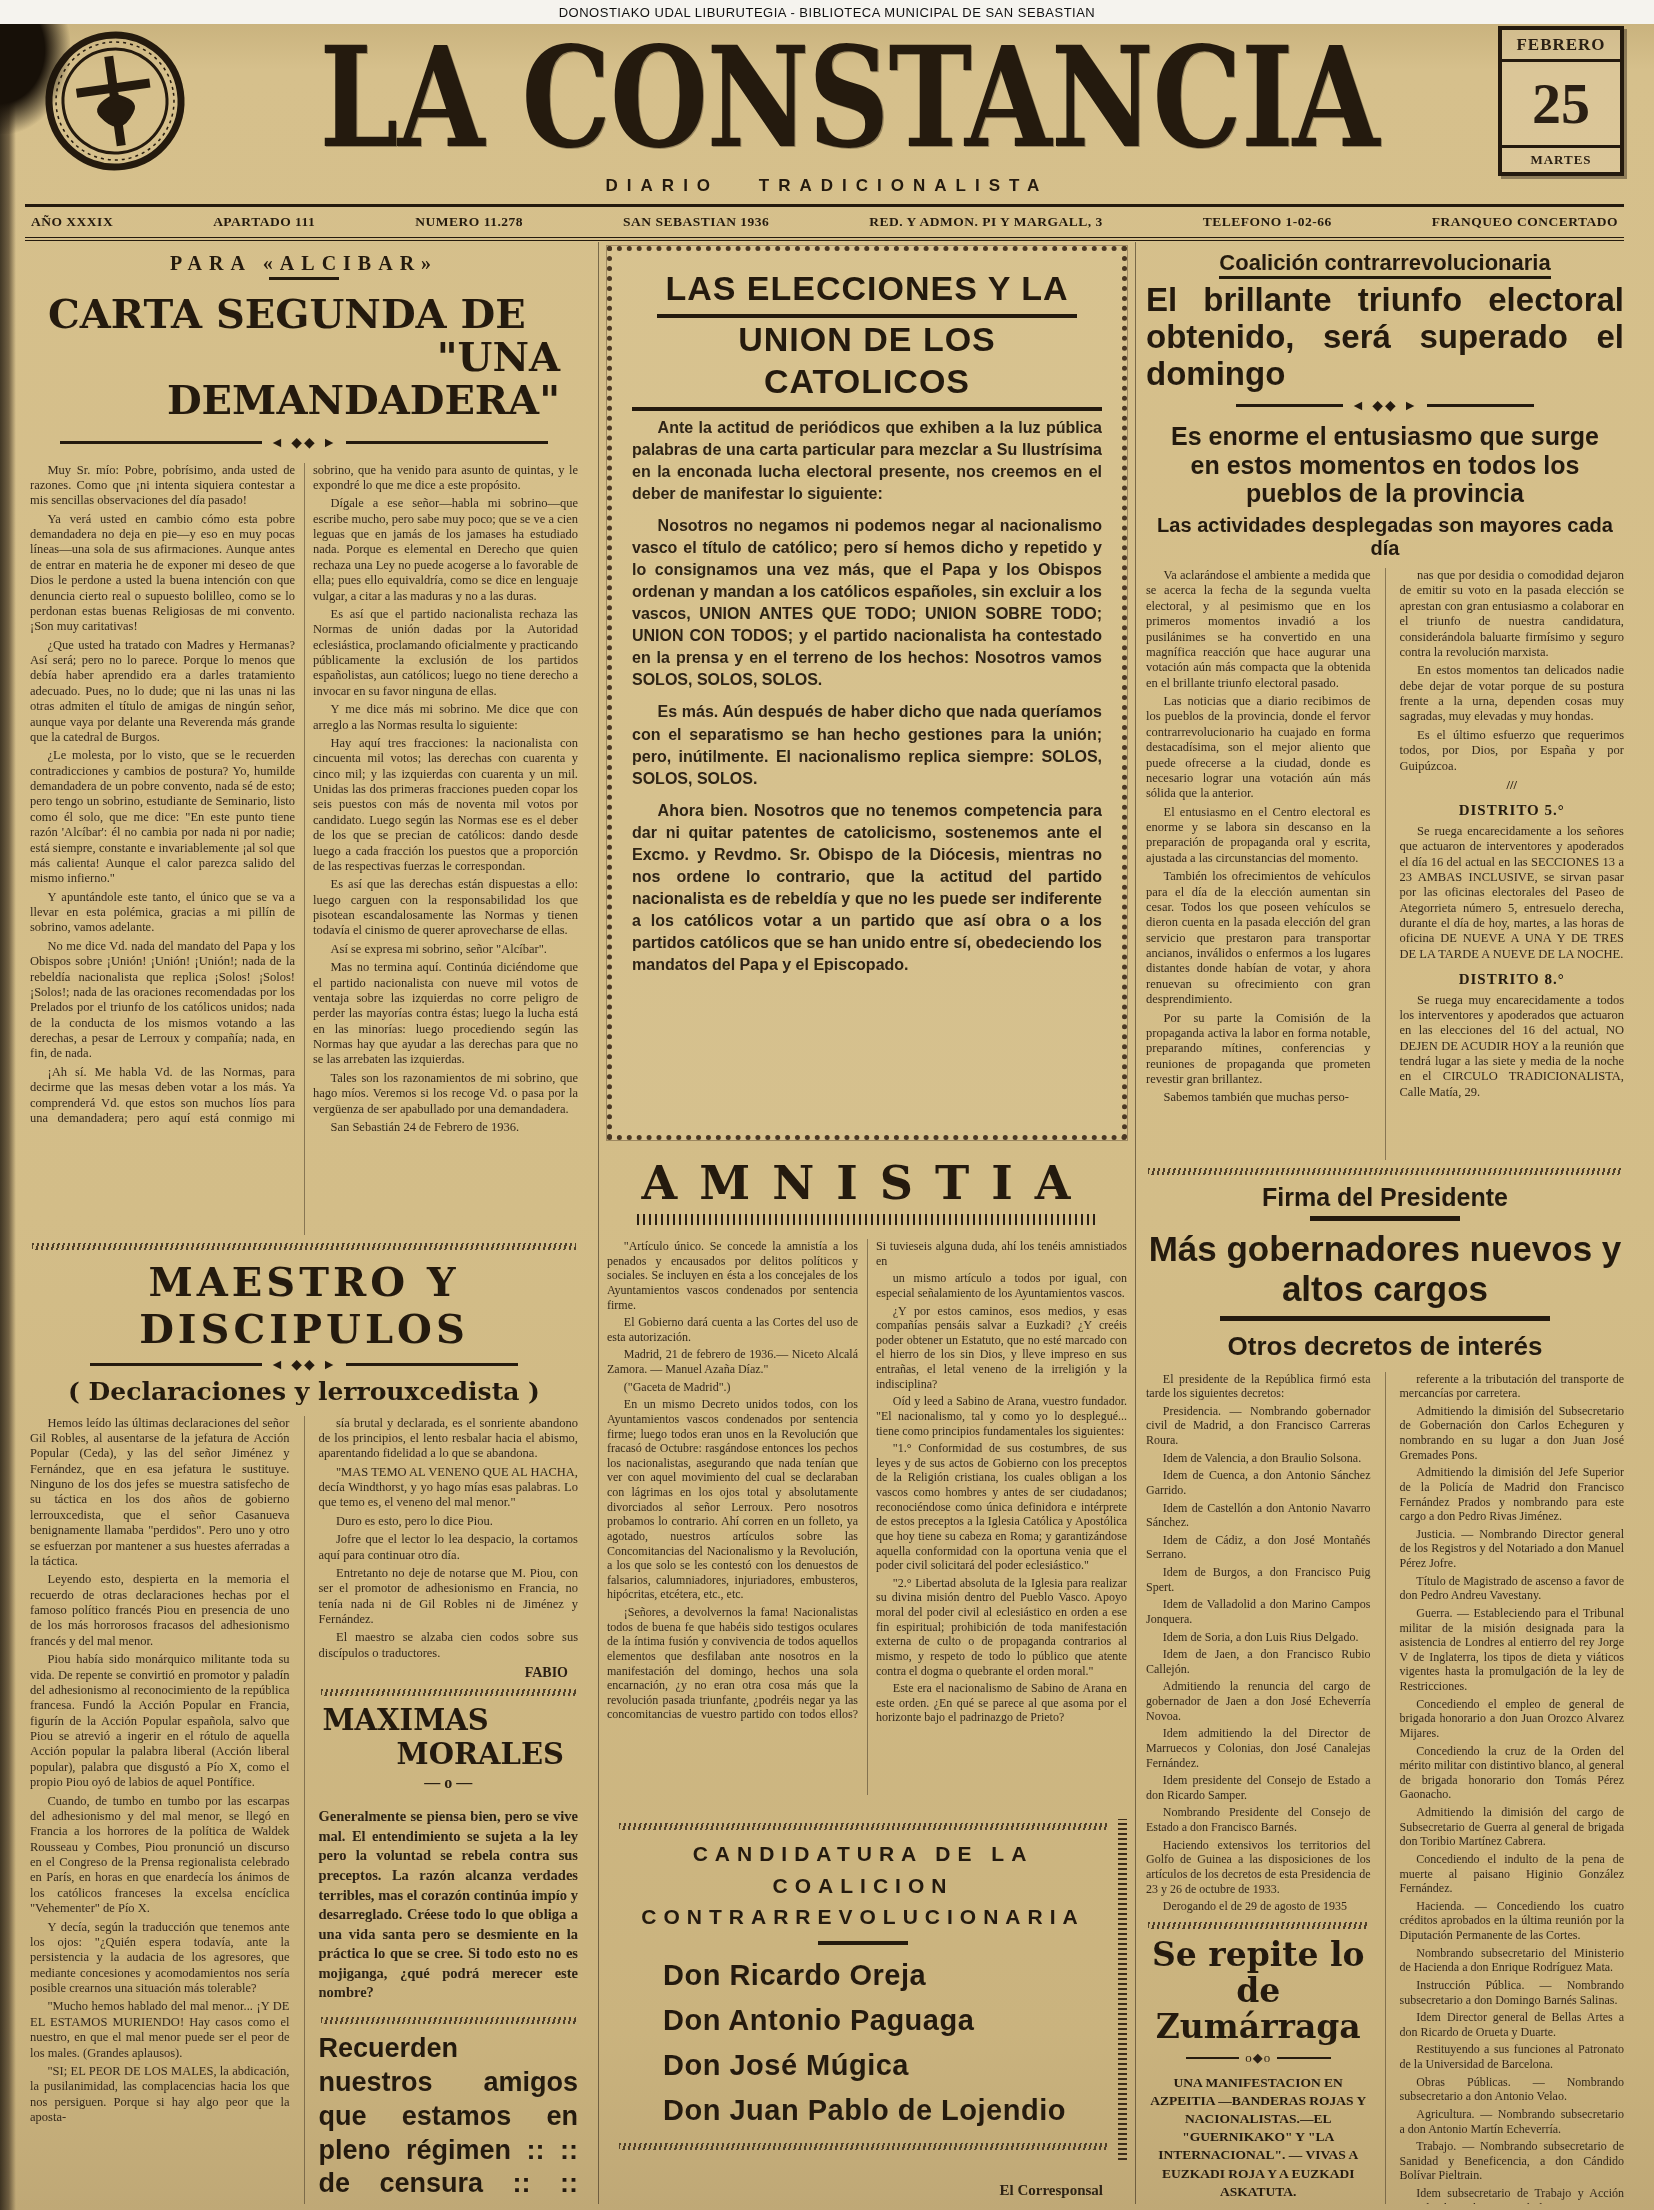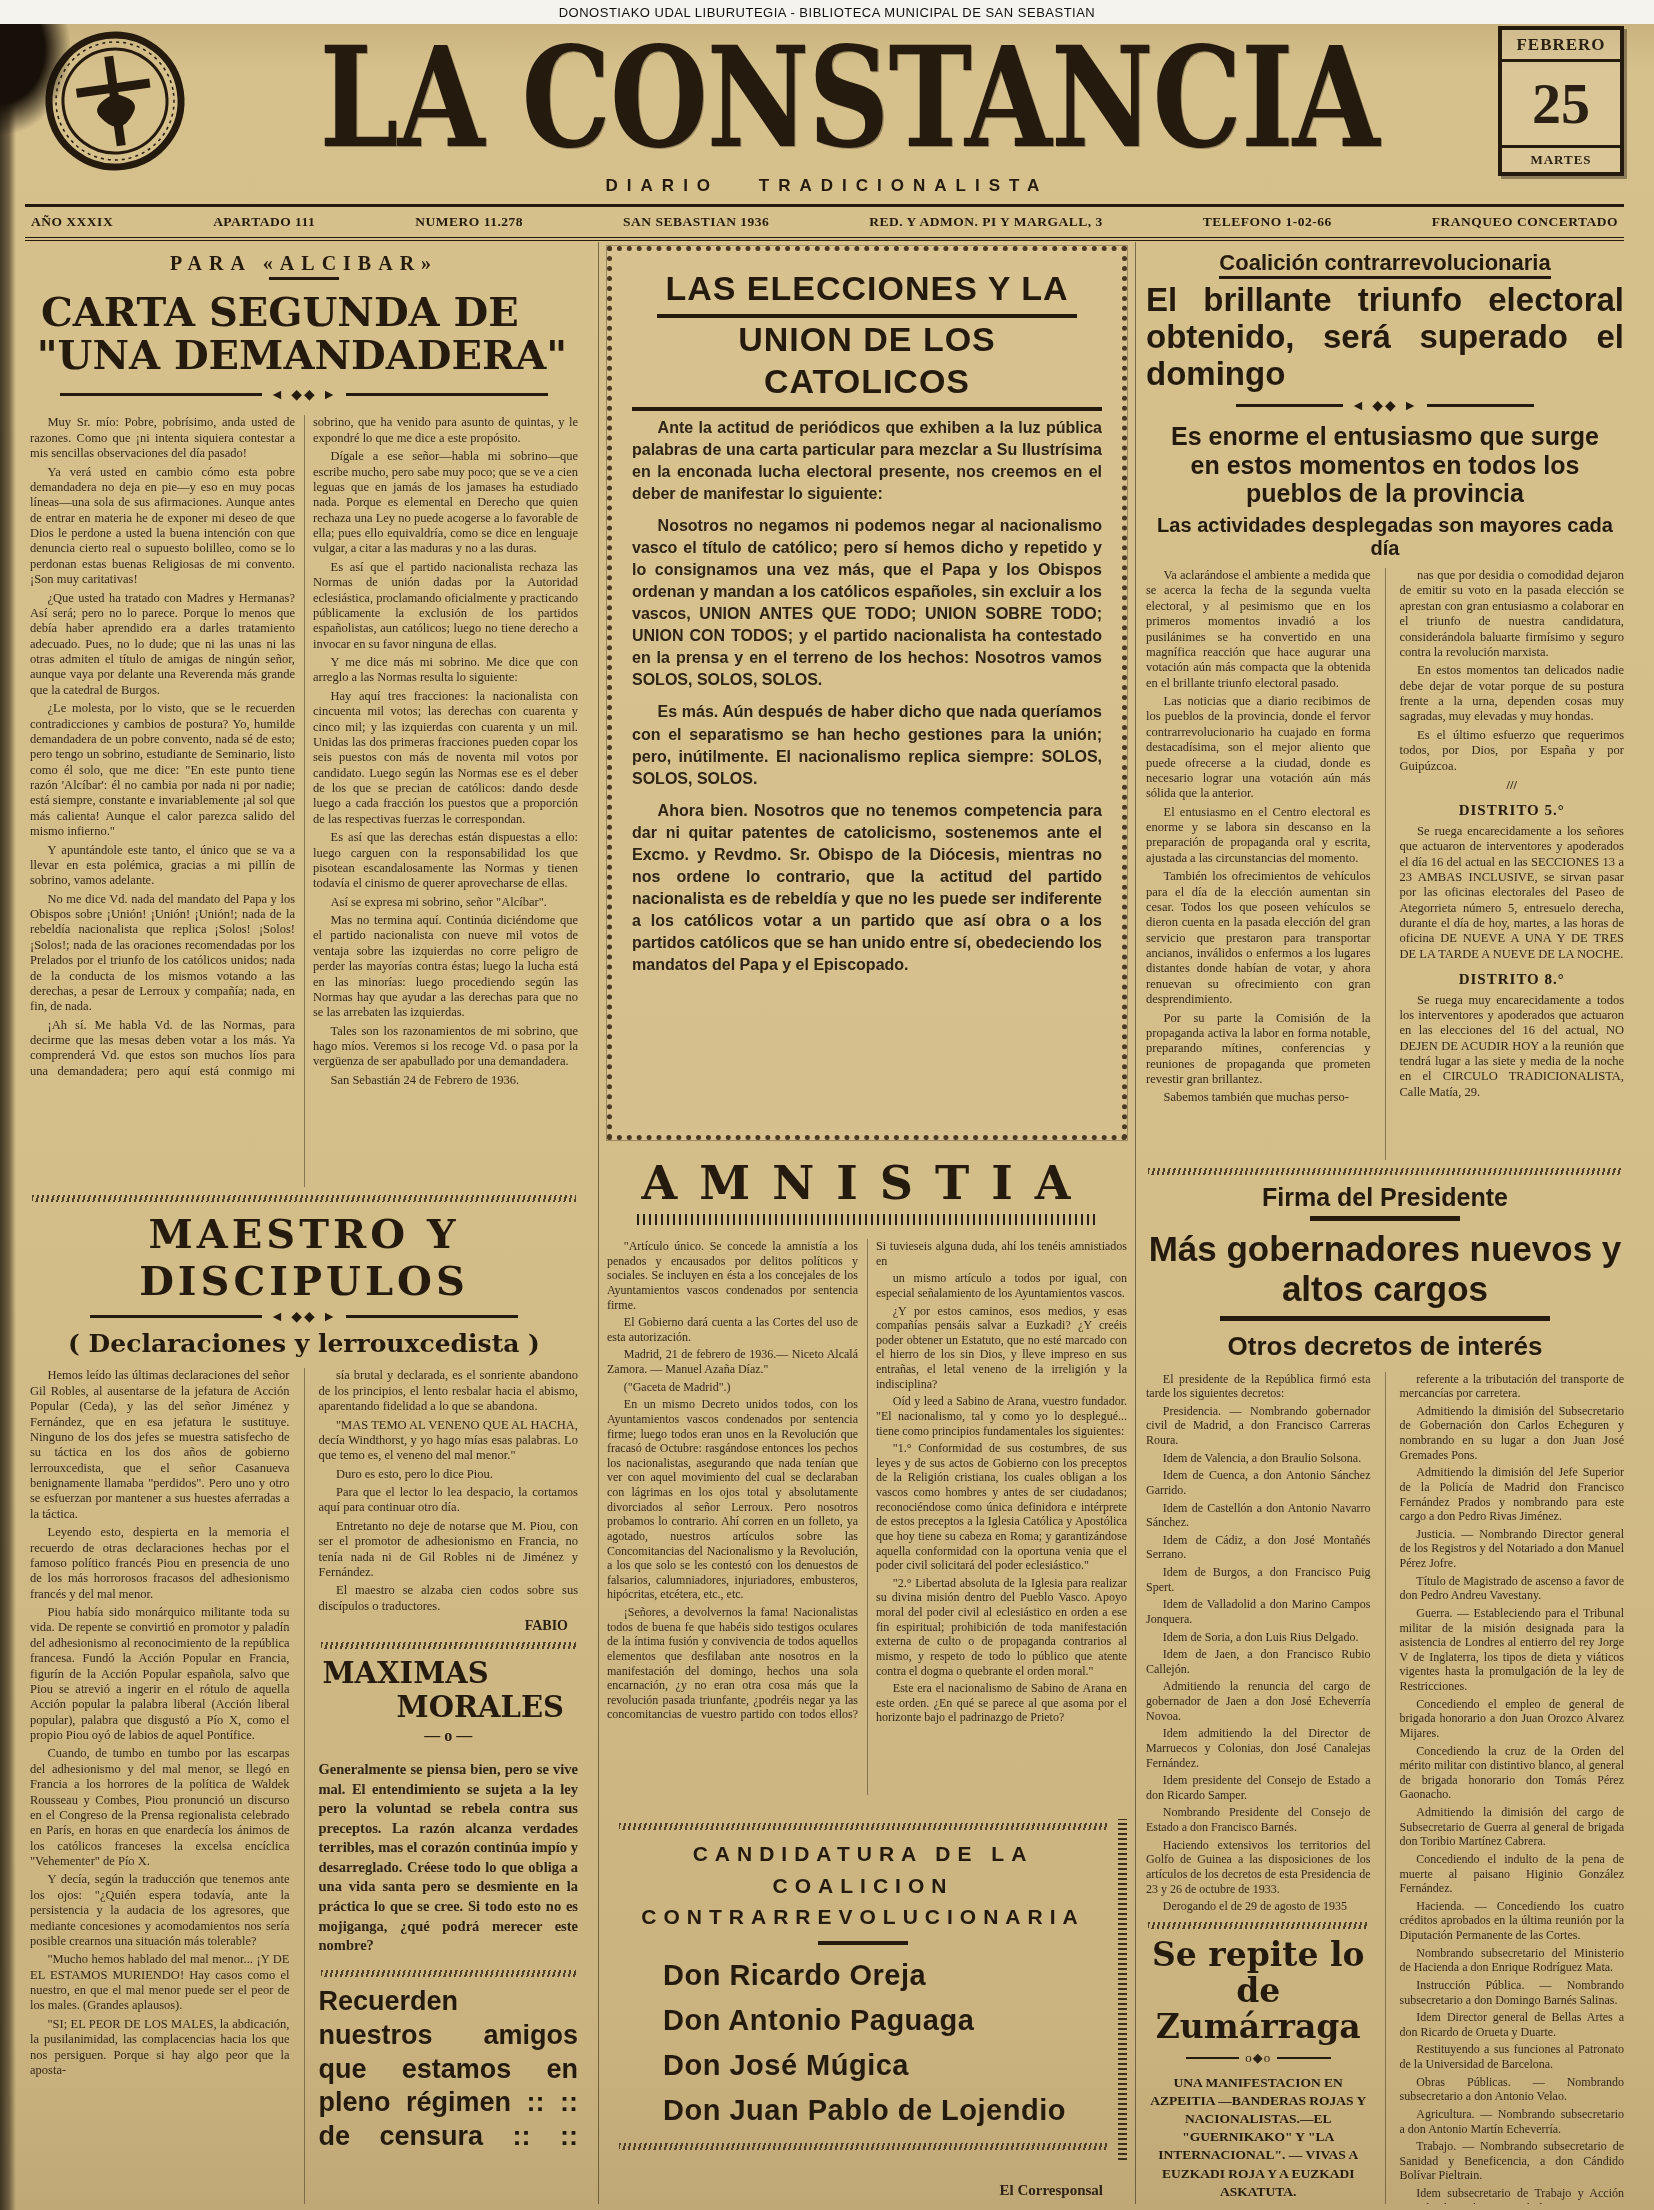--- a/index.html
+++ b/index.html
@@ -74,21 +74,21 @@
   .col-center{flex:0 0 520px;margin:0 4px;padding:0 4px;}
   .col-right{flex:1;padding-left:10px;border-left:1px solid rgba(43,32,20,.55);}
 
   .kicker{
     text-align:center;font-family:"Liberation Serif",serif;font-weight:bold;
     font-size:20px;letter-spacing:7px;margin:10px 0 2px;color:#241a0e;
   }
   .kicker-rule{width:70px;height:3px;background:#241a0e;margin:2px auto 10px;}
   .headline-serif{
     font-family:"DejaVu Serif","Liberation Serif",serif;font-weight:bold;color:#241a0e;
-    line-height:1.08;margin:5px;
+    line-height:1.08;margin:12px;
   }
   .hl-line1{display:block;text-align:left;padding-left:6px;}
   .hl-line2{display:block;text-align:right;padding-right:6px;}
   .orn-rule{display:flex;align-items:center;margin:10px 30px 12px;}
   .orn-rule .line{flex:1;height:3px;background:#241a0e;}
   .orn-rule .glyph{padding:0 8px;font-size:14px;color:#241a0e;}
   .orn-rule .glyph::before{content:"◄ ◆◆ ►";letter-spacing:2px;}
   .wavy{
     height:7px;margin:8px 2px;
     background:repeating-linear-gradient(105deg,#3a2b18 0 2px,rgba(58,43,24,0) 2px 5px);
@@ -314,21 +314,21 @@
             <p class="para">Cuando, de tumbo en tumbo por las escarpas del adhesionismo y del mal menor, se llegó en Francia a los horrores de la política de Waldek Rousseau y Combes, Piou pronunció un discurso en el Congreso de la Prensa regionalista celebrado en París, en horas en que enardecía los ánimos de los católicos franceses la excelsa encíclica "Vehementer" de Pío X.</p>
             <p class="para">Y decía, según la traducción que tenemos ante los ojos: "¿Quién espera todavía, ante la persistencia y la audacia de los agresores, que mediante concesiones y acomodamientos nos sería posible crearnos una situación más tolerable?</p>
             <p class="para">"Mucho hemos hablado del mal menor... ¡Y DE EL ESTAMOS MURIENDO! Hay casos como el nuestro, en que el mal menor puede ser el peor de los males. (Grandes aplausos).</p>
             <p class="para">"SI; EL PEOR DE LOS MALES, la abdicación, la pusilanimidad, las complacencias hacia los que nos persiguen. Porque si hay algo peor que la aposta-</p>
           </div>
         <div>
           <div>
               <p class="para">sía brutal y declarada, es el sonriente abandono de los principios, el lento resbalar hacia el abismo, aparentando fidelidad a lo que se abandona.</p>
               <p class="para">"MAS TEMO AL VENENO QUE AL HACHA, decía Windthorst, y yo hago mías esas palabras. Lo que temo es, el veneno del mal menor."</p>
               <p class="para">Duro es esto, pero lo dice Piou.</p>
-              <p class="para">Para que el lector lo lea despacio, la cortamos aquí para continuar otro día.</p>
+              <p class="para">Jofre que el lector lo lea despacio, la cortamos aquí para continuar otro día.</p>
               <p class="para">Entretanto no deje de notarse que M. Piou, con ser el promotor de adhesionismo en Francia, no tenía nada ni de Gil Robles ni de Jiménez y Fernández.</p>
               <p class="para">El maestro se alzaba cien codos sobre sus discípulos o traductores.</p>
             </div>
           <div class="fabio">FABIO</div>
           <div class="wavy"></div>
           <h3 class="maximas-head">
             <span class="maximas-l1">MAXIMAS</span>
             <span class="maximas-l2">MORALES</span>
           </h3>
           <div class="maximas-o">— o —</div>

